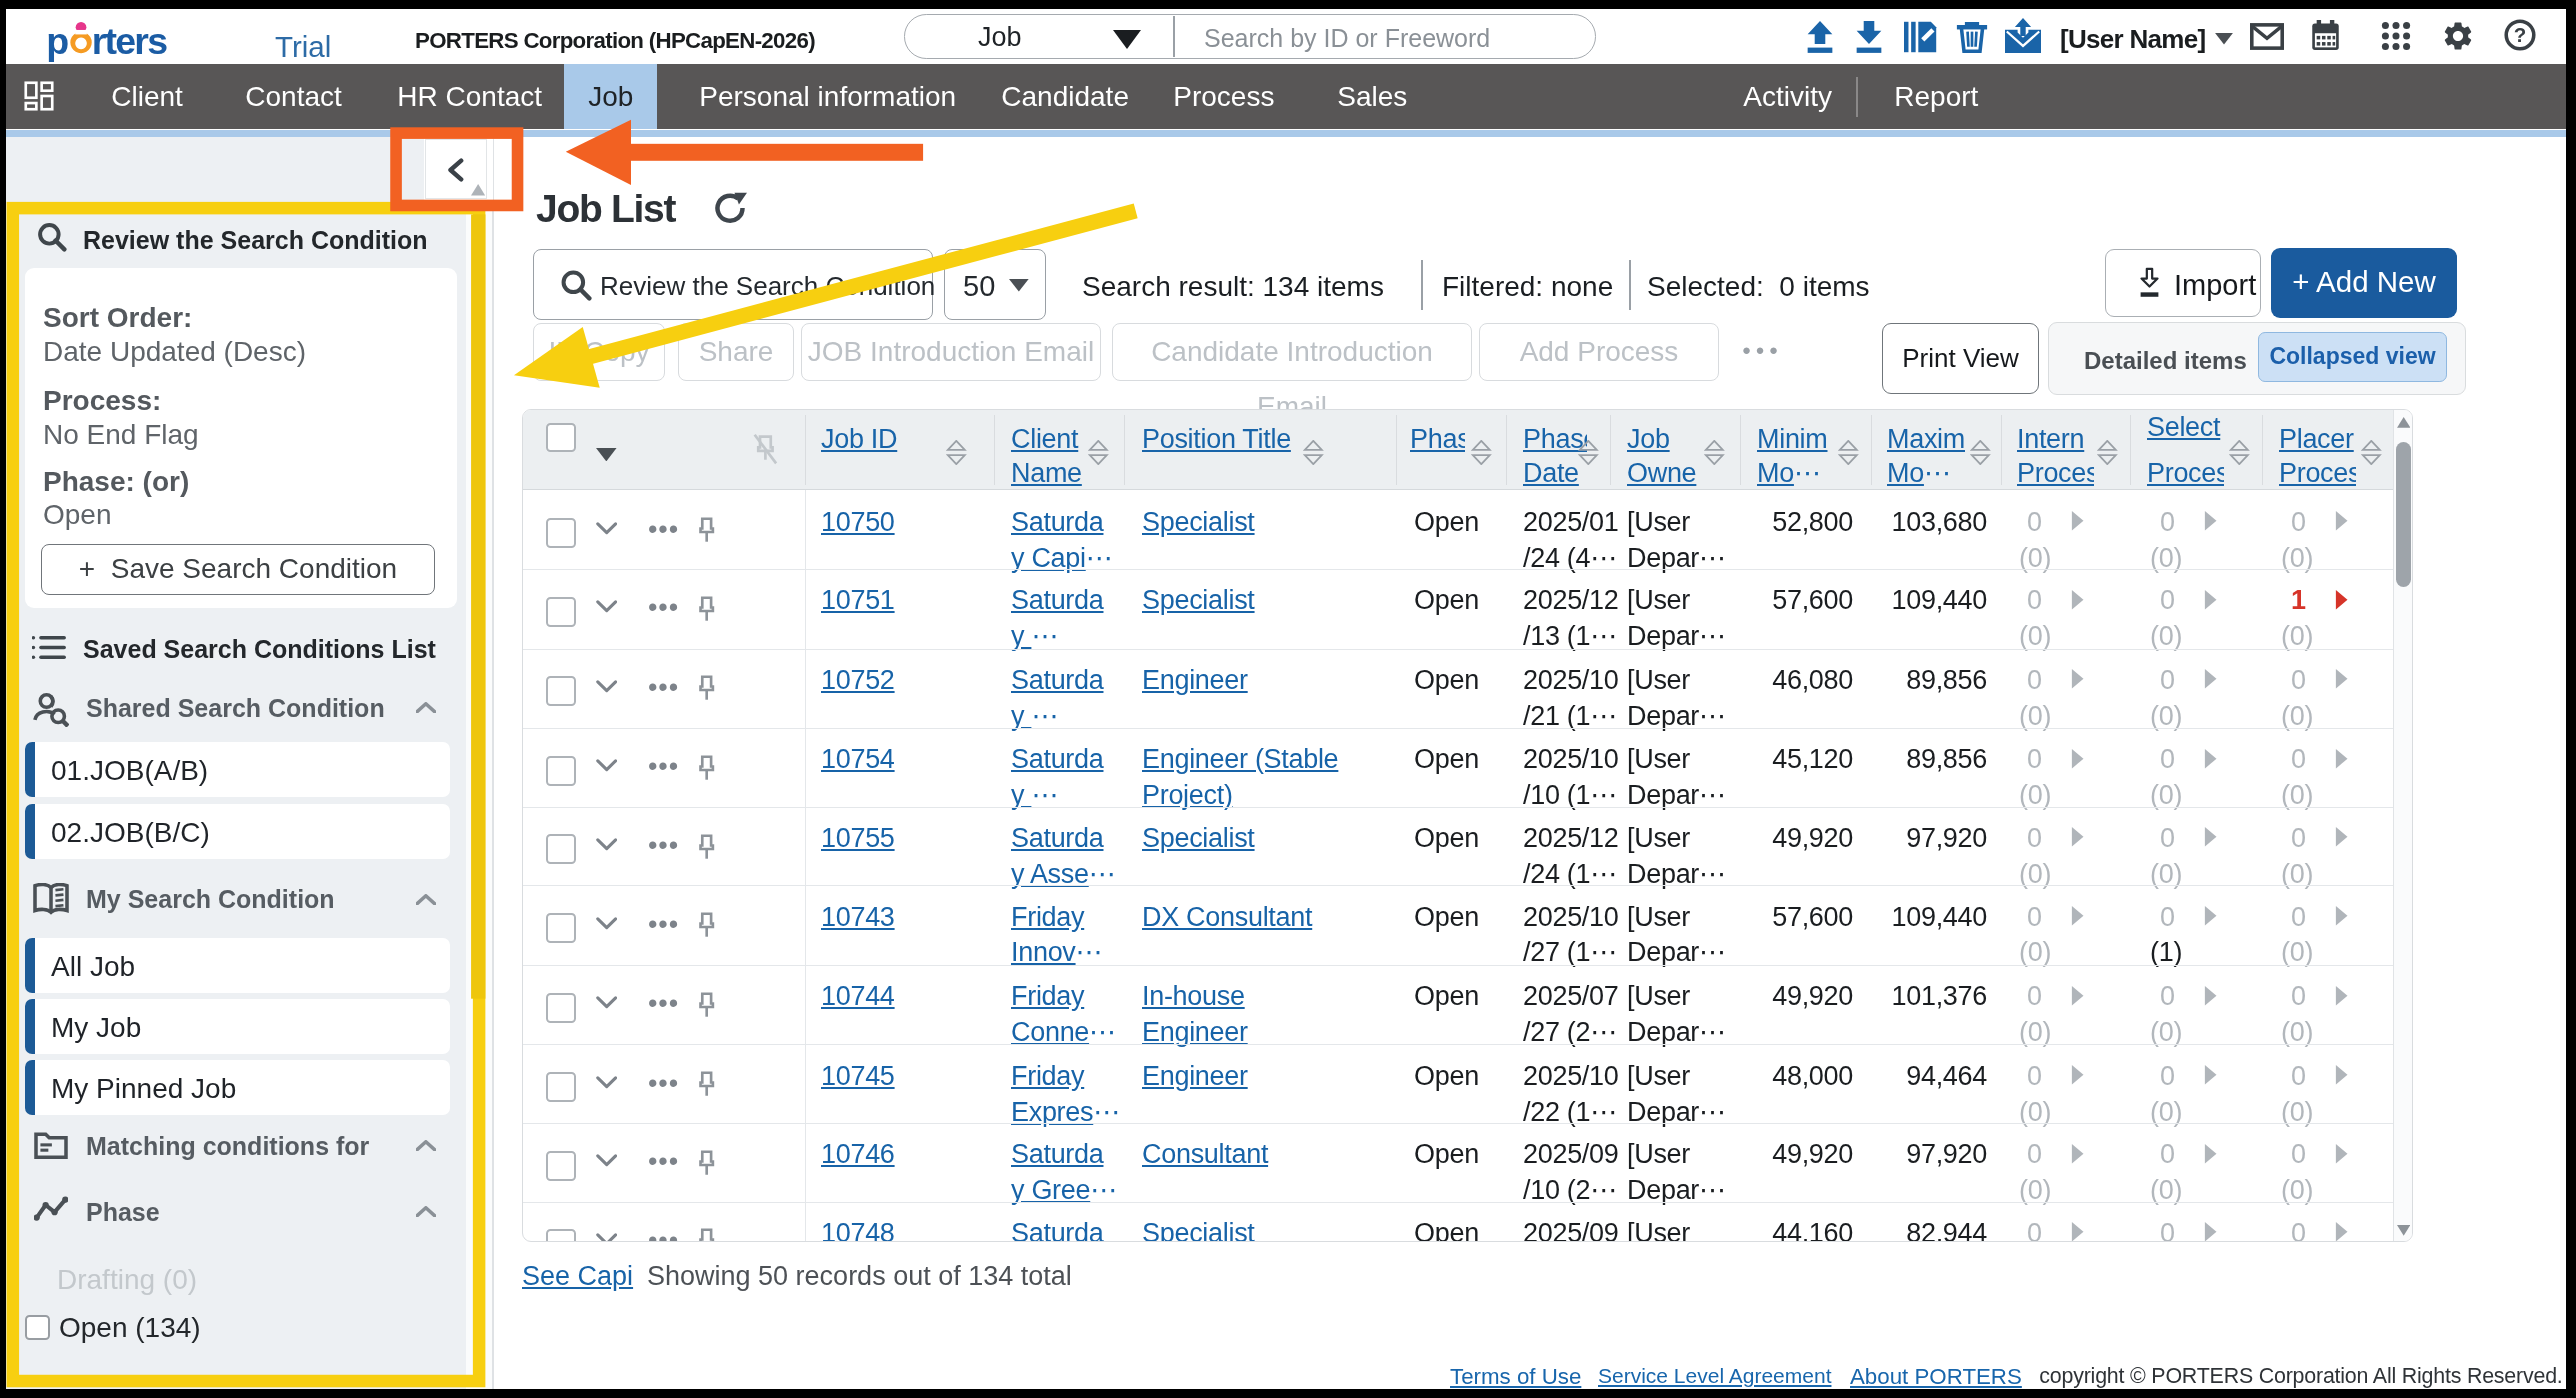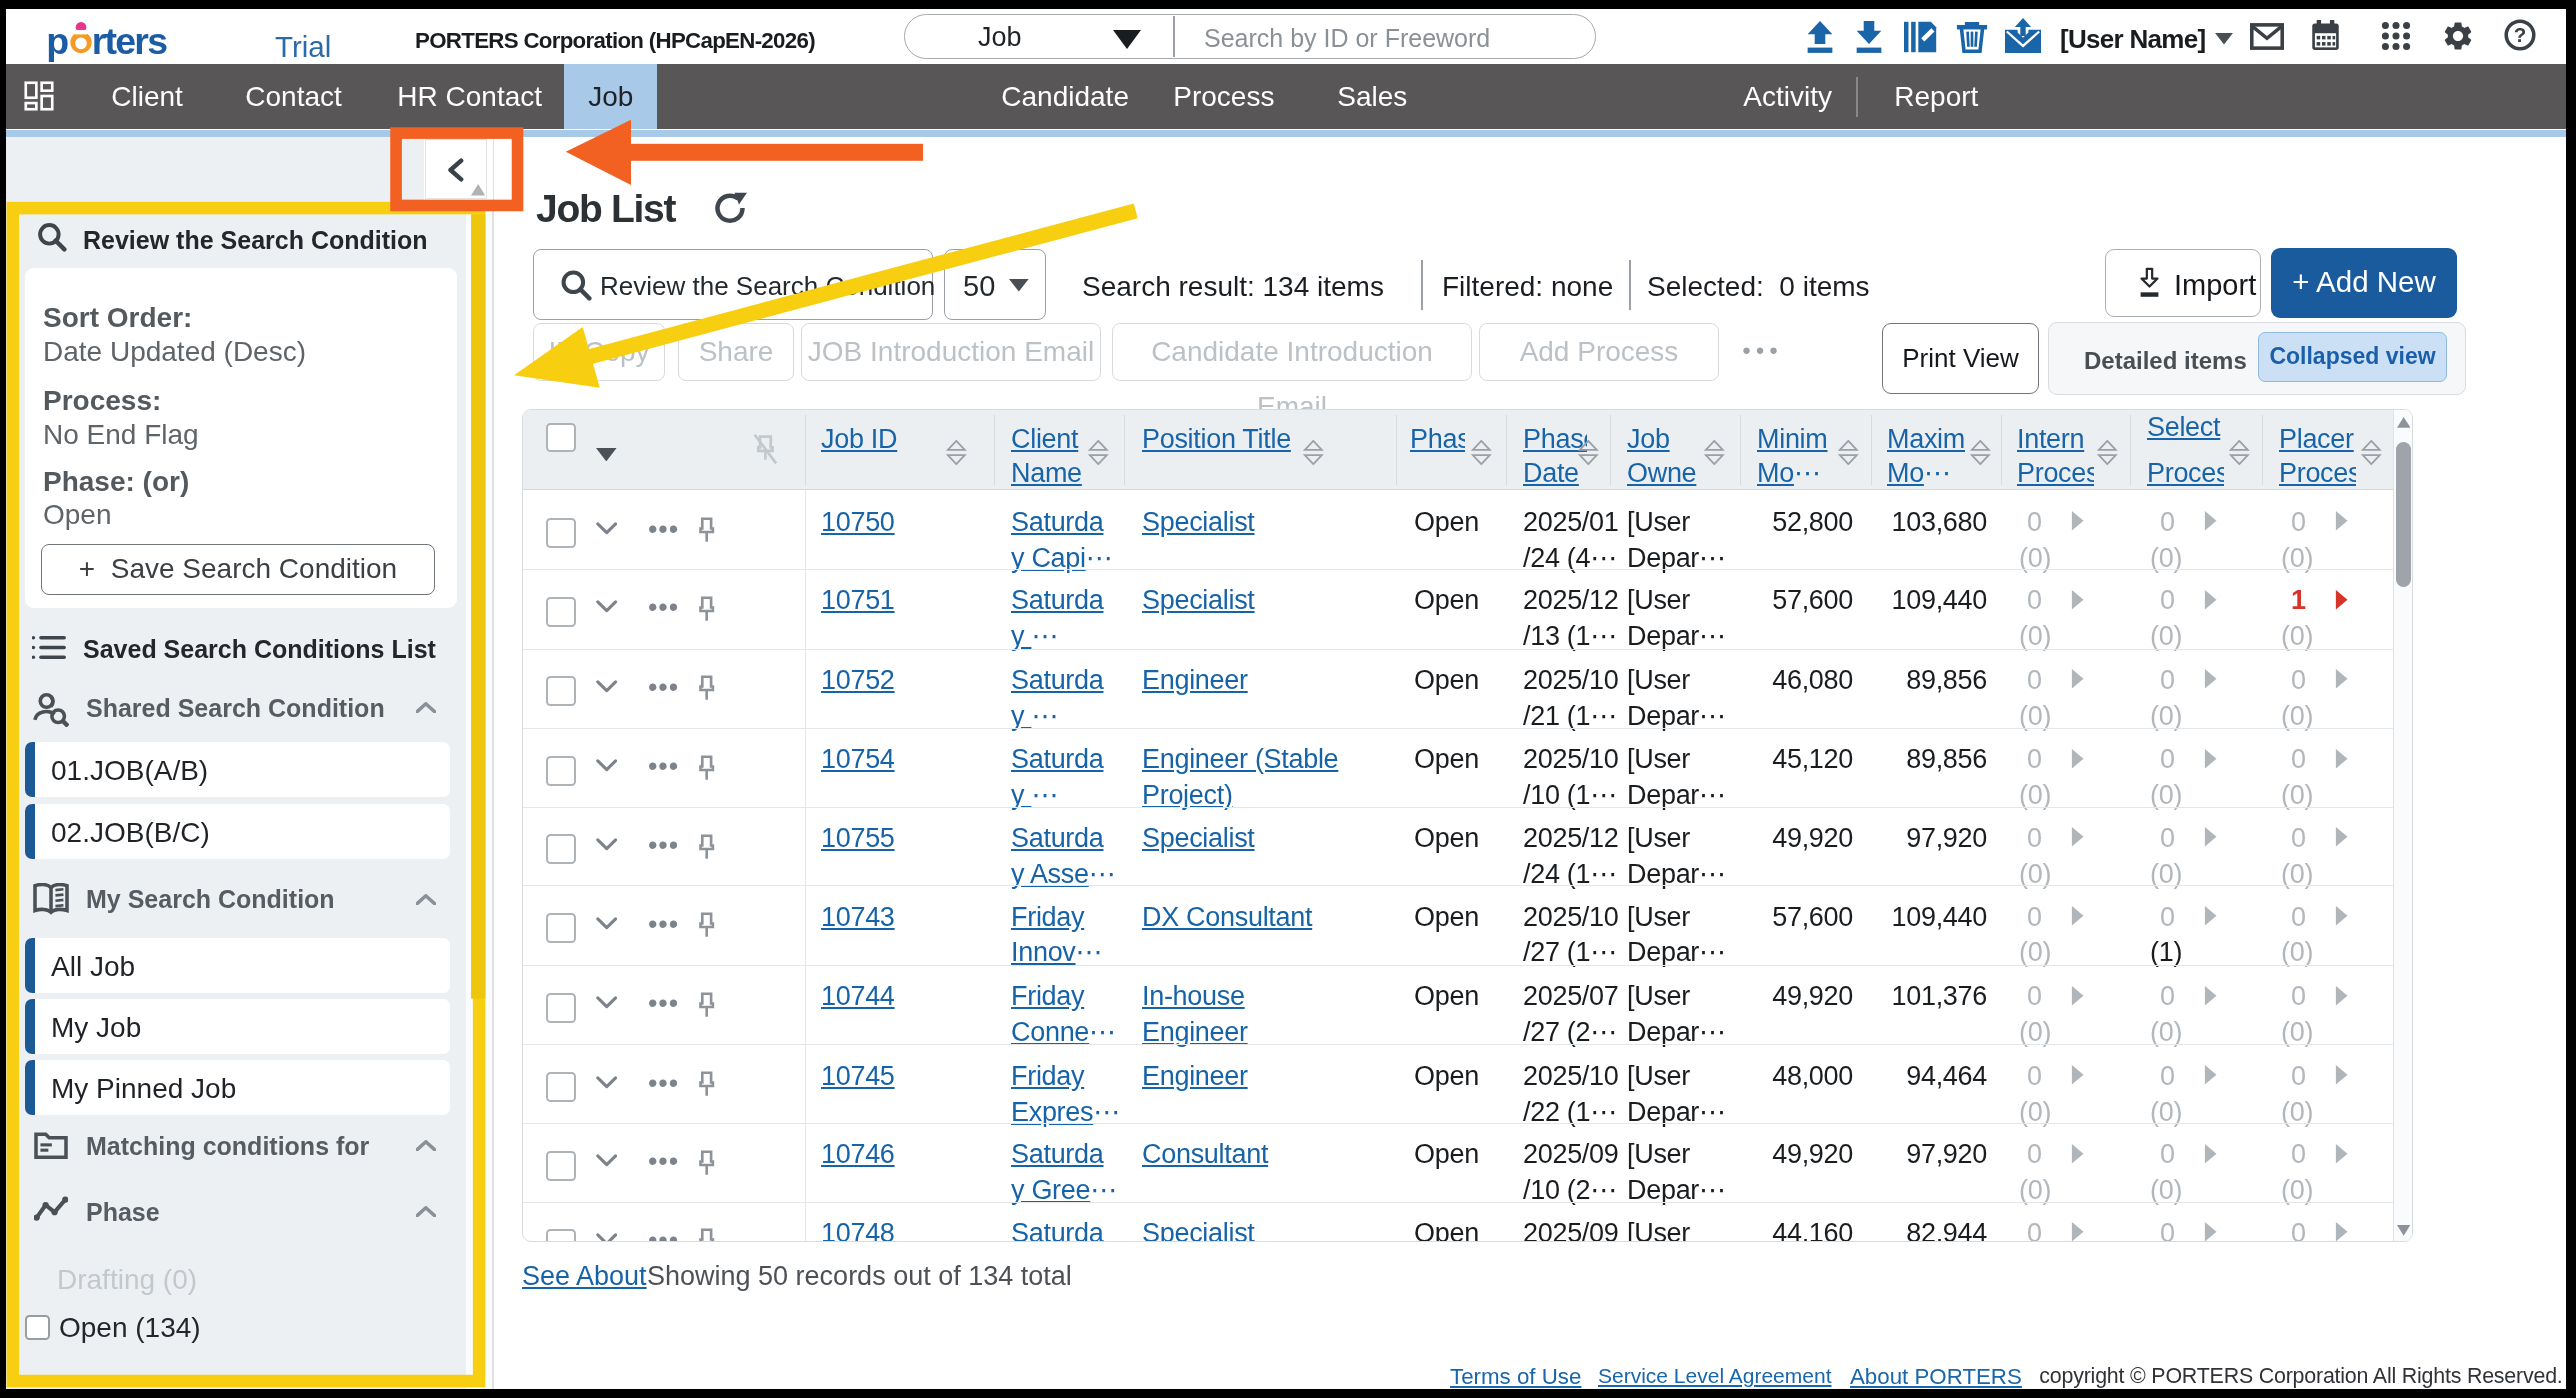--- a/index.html
+++ b/index.html
@@ -147,20 +147,21 @@
       <rect x="20" y="2" width="12" height="9"></rect>
       <rect x="20" y="17" width="12" height="15"></rect>
       <rect x="2" y="25" width="12" height="7"></rect>
     </g>
   </svg>
   <div class="nav-item" style="left:105px;">Client</div>
   <div class="nav-item" style="left:239px;">Contact</div>
   <div class="nav-item" style="left:391px;">HR Contact</div>
   <div class="abs" style="left:558px;top:0;width:93px;height:65px;background:#a9c9e9;"></div>
   <div class="nav-item" style="left:582px;color:#1f2327;">Job</div>
+  <div class="nav-item" style="left:693px;">Personal information</div>
   <div class="nav-item" style="left:995px;">Candidate</div>
   <div class="nav-item" style="left:1167px;">Process</div>
   <div class="nav-item" style="left:1331px;">Sales</div>
   <div class="nav-item" style="left:1737px;">Activity</div>
   <div class="abs" style="left:1850px;top:12.5px;width:1.8px;height:40px;background:#8a8888;"></div>
   <div class="nav-item" style="left:1888px;">Report</div>
 </div>
 <div class="bluebar"></div>
 <div class="sidebar"></div>
 <div class="sidetrack"></div>
@@ -321,21 +322,21 @@
 <div class="abs" style="left:1742px;top:341px;font-size:15px;color:#9aa0a6;letter-spacing:4.5px;">●●●</div>
 <div class="btn" style="left:1882px;top:323px;width:157px;height:71px;border:1.8px solid #6f757a;border-radius:9px;">
   <div style="text-align:center;font-size:26px;color:#16191c;line-height:68px;">Print View</div>
 </div>
 <div class="abs" style="left:2048px;top:322px;width:418px;height:73px;background:#f6f7f8;border:1.8px solid #d9dcde;border-radius:9px;"></div>
 <div class="abs" style="left:2084px;top:347px;font-size:24px;font-weight:bold;color:#4a4f54;">Detailed items</div>
 <div class="abs" style="left:2258px;top:332px;width:189px;height:50px;background:#cce0f5;border:1.8px solid #8fb8e0;border-radius:7.1px;">
   <div style="text-align:center;font-size:23px;font-weight:bold;color:#1b5faa;line-height:46px;white-space:nowrap;">Collapsed view</div>
 </div>
 
-<div class="abs" style="left:522px;top:1261px;font-size:27px;"><span class="link" style="color:#1763a8;">See About</span></div>
+<div class="abs" style="left:522px;top:1261px;font-size:27px;"><span class="link" style="color:#1763a8;">See Capi</span></div>
 <div class="abs" style="left:647px;top:1261px;font-size:27px;color:#4d5156;">Showing 50 records out of 134 total</div>
 <div class="tbl">
 <div class="th"></div>
 <div class="abs" style="left:282px;top:5.4px;width:0.9px;height:70px;background:#d9dcdf;"></div>
 <div class="abs" style="left:471px;top:5.4px;width:0.9px;height:70px;background:#d9dcdf;"></div>
 <div class="abs" style="left:601px;top:5.4px;width:0.9px;height:70px;background:#d9dcdf;"></div>
 <div class="abs" style="left:873px;top:5.4px;width:0.9px;height:70px;background:#d9dcdf;"></div>
 <div class="abs" style="left:983px;top:5.4px;width:0.9px;height:70px;background:#d9dcdf;"></div>
 <div class="abs" style="left:1087px;top:5.4px;width:0.9px;height:70px;background:#d9dcdf;"></div>
 <div class="abs" style="left:1217px;top:5.4px;width:0.9px;height:70px;background:#d9dcdf;"></div>

